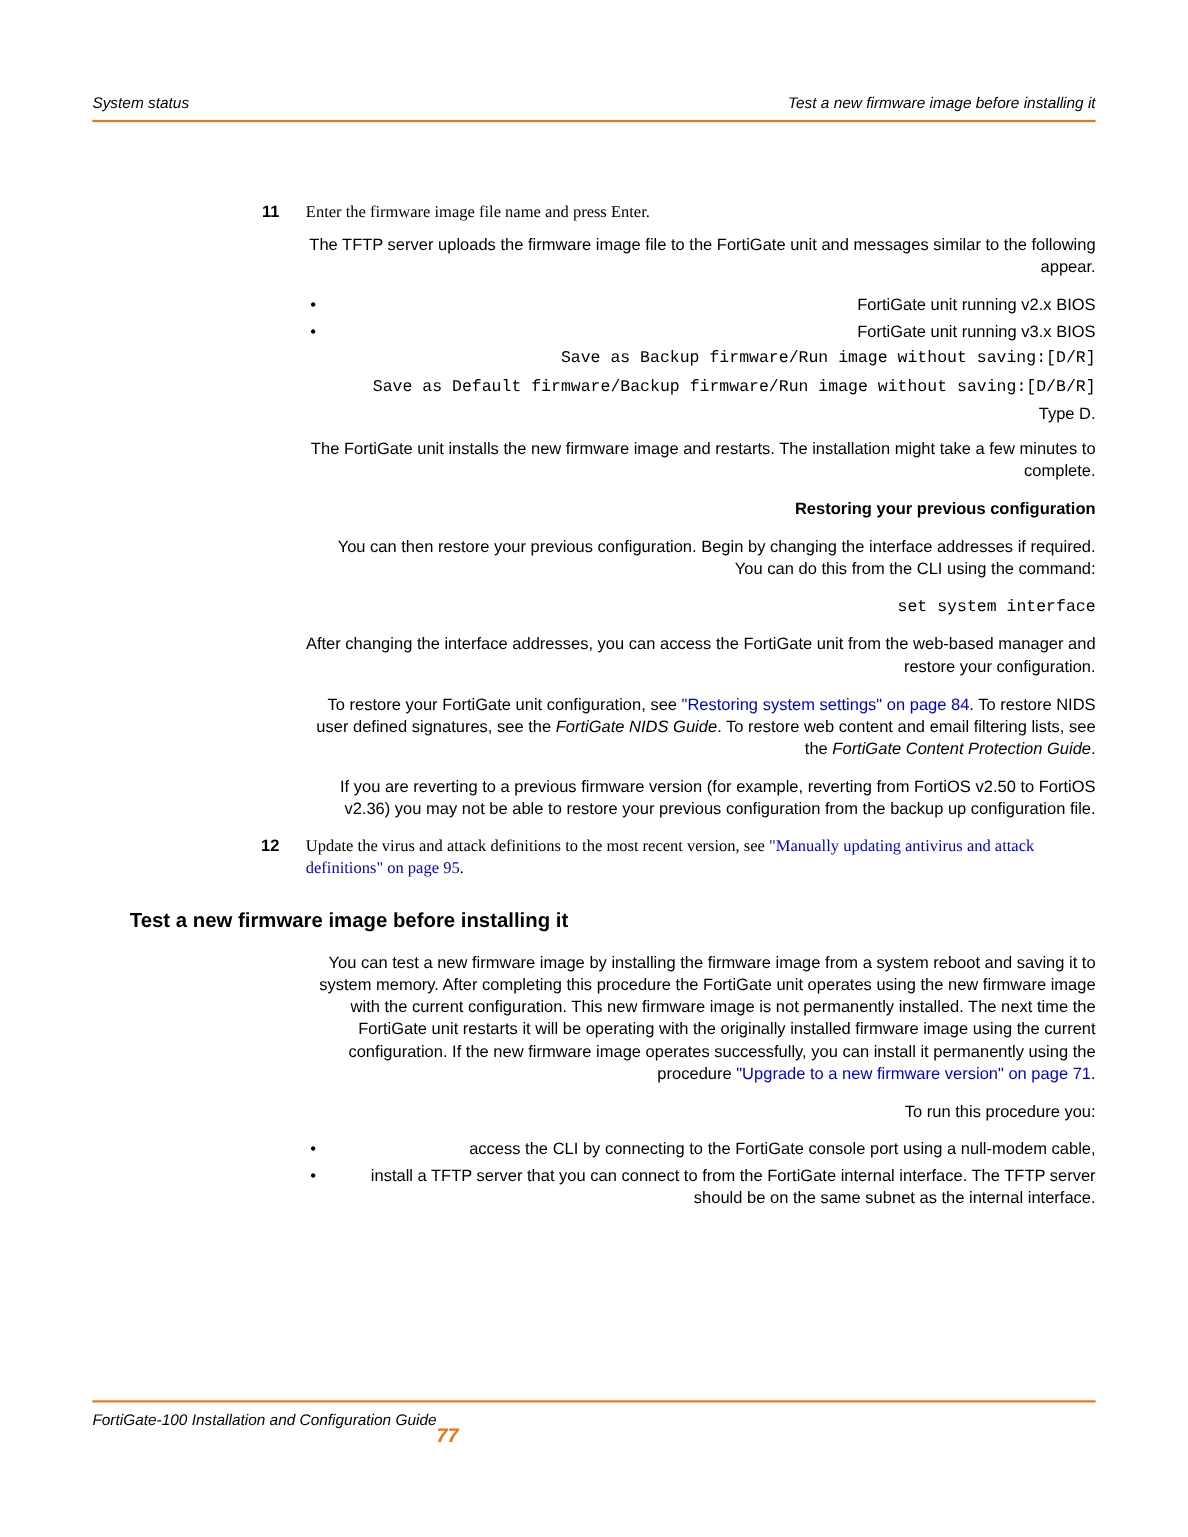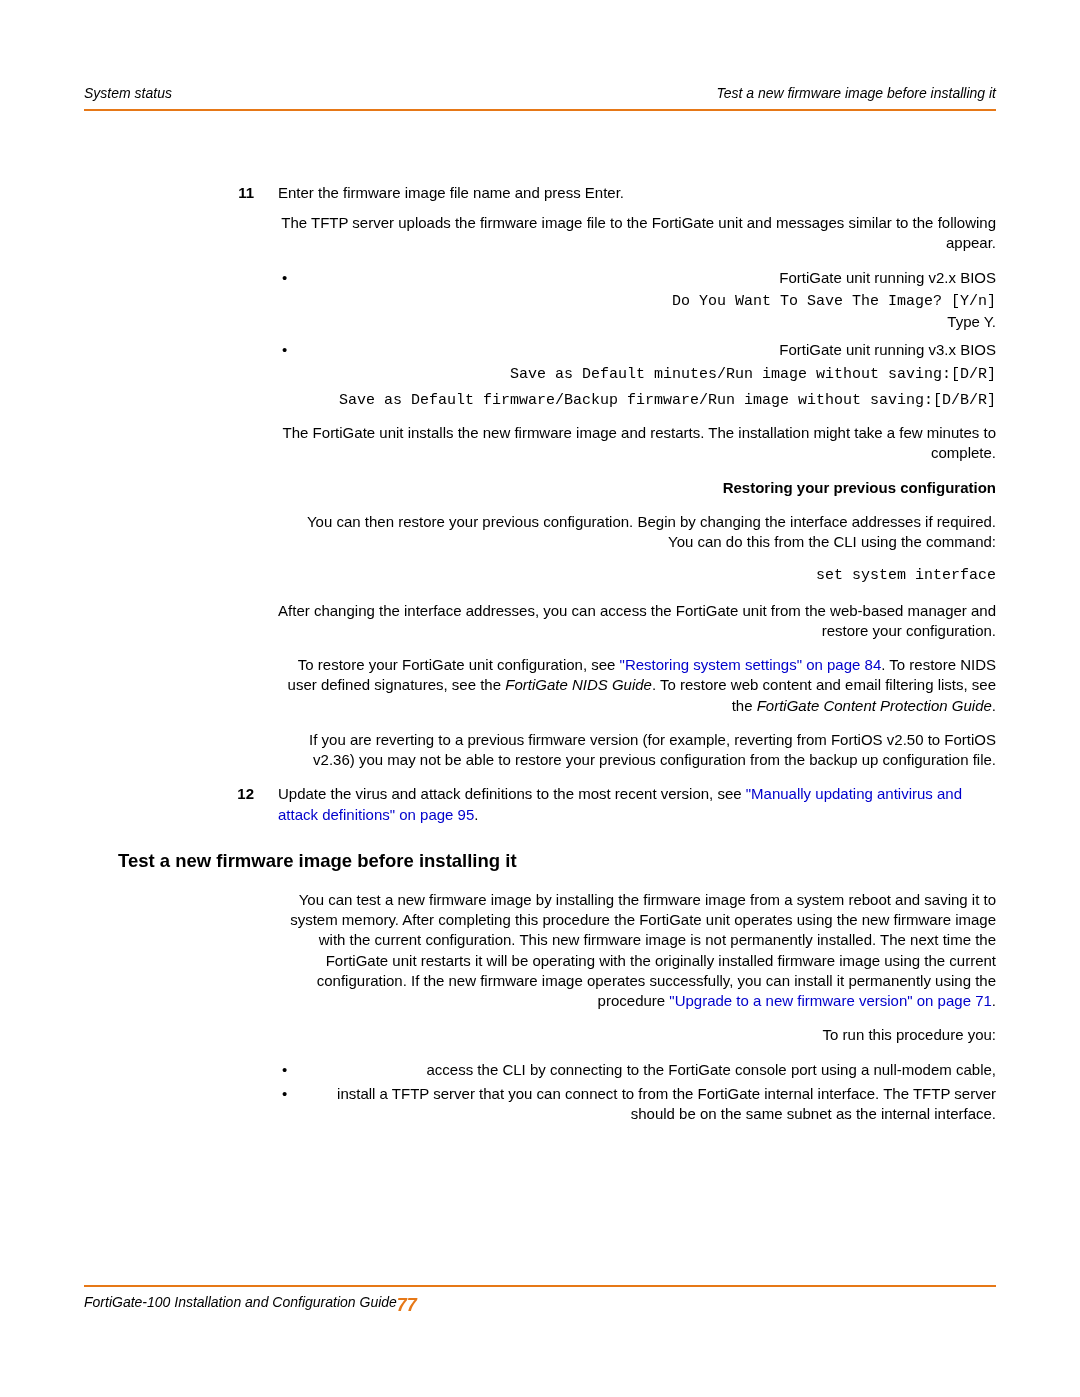--- a/index.html
+++ b/index.html
@@ -48,20 +48,21 @@
   }
   .step-num {
     width: 170px;
     text-align: right;
     font-weight: bold;
     padding-right: 24px;
     flex-shrink: 0;
   }
   .step-body {
     flex: 1;
+    font-family: Liberation Serif, serif;
   }
   .para-block {
     margin-left: 194px;
     text-align: right;
   }
   .heading-block {
     margin-left: 34px;
   }
   p {
     margin: 0 0 14px 0;
@@ -107,20 +108,21 @@
     display: flex;
     justify-content: flex-start;
     font-style: italic;
     font-size: 14px;
   }
   .footer-page {
     color: #e67817;
     font-style: italic;
     font-weight: bold;
     font-size: 18px;
+    margin-top: 12px;
   }
 </style>
 </head>
 <body>
 
 <div class="page">
 
   <div class="header-row">
     <span>System status</span>
     <span>Test a new firmware image before installing it</span>
@@ -135,30 +137,27 @@
         <span>Enter the firmware image file name and press Enter.</span>
       </div>
     </div>
 
     <div class="para-block">
       <p>The TFTP server uploads the firmware image file to the FortiGate unit and messages similar to the following appear.</p>
 
       <ul class="doc-list">
         <li>
           <span>FortiGate unit running v2.x BIOS</span>
-          <div class="sub-block">
-            <div class="mono">Do You Want To Save The Image? [Y/n]</div>
-            <div>Type Y.</div>
-          </div>
         </li>
         <li>
           <span>FortiGate unit running v3.x BIOS</span>
           <div class="sub-block">
-            <div class="mono">Save as Default minutes/Run image without saving:[D/R]</div>
+            <div class="mono">Save as Backup firmware/Run image without saving:[D/R]</div>
             <div class="mono" style="margin-top:6px">Save as Default firmware/Backup firmware/Run image without saving:[D/B/R]</div>
+            <div style="margin-top:4px">Type D.</div>
           </div>
         </li>
       </ul>
 
       <p>The FortiGate unit installs the new firmware image and restarts. The installation might take a few minutes to complete.</p>
 
       <p class="bold-inline">Restoring your previous configuration</p>
 
       <p>You can then restore your previous configuration. Begin by changing the interface addresses if required. You can do this from the CLI using the command:</p>
 

